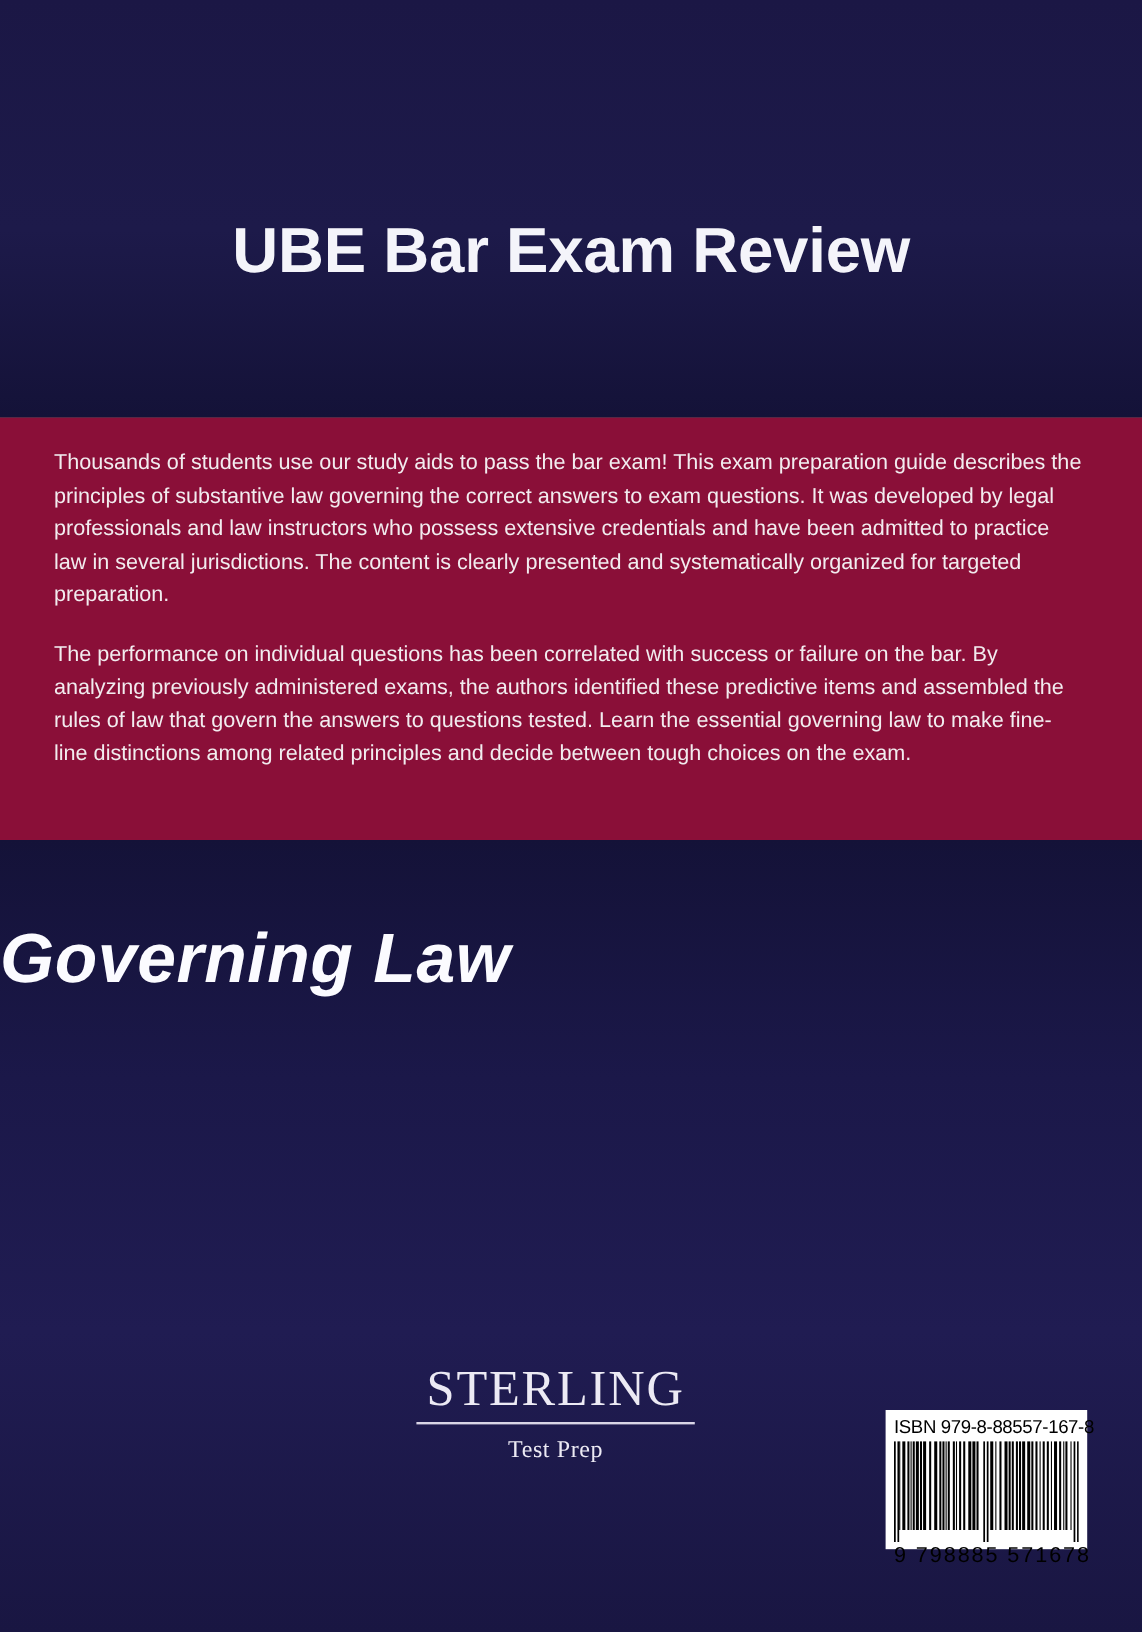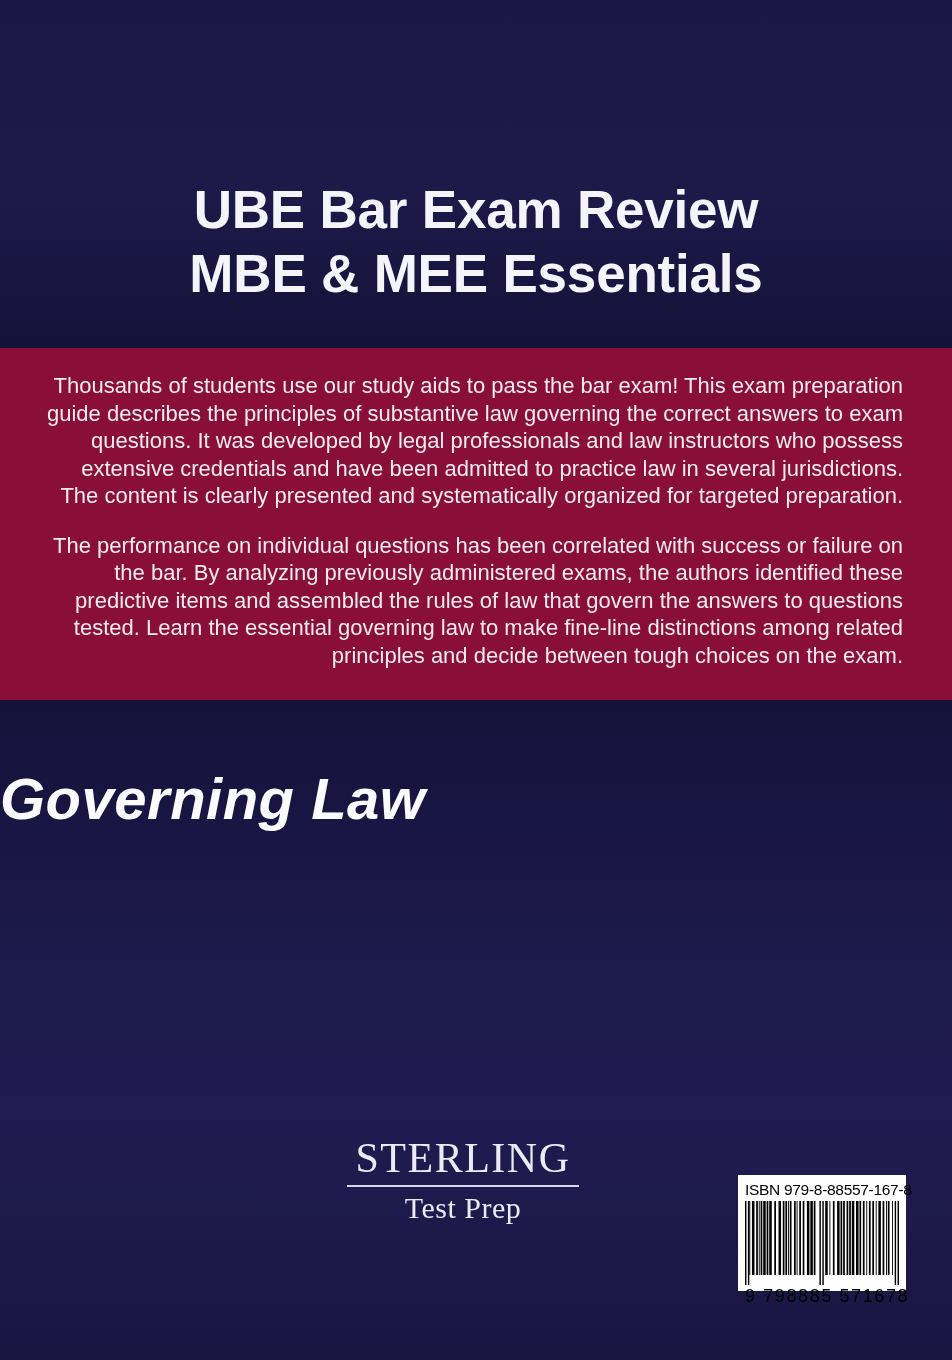--- a/index.html
+++ b/index.html
@@ -62,23 +62,23 @@
   
   .desc {
     position: absolute;
     left: 45px;
     top: 372px;
     width: 858px;
   }
   .desc p {
     margin: 0 0 22px 0;
     color: #f2ecef;
-    font-size: 22px;
+    font-size: 18px;
     line-height: 27.5px;
-    text-align: right;
+    text-align: left;
   }
   .desc p:last-child { margin-bottom: 0; }
 
   
   .subject {
     position: absolute;
     left: 0;
     top: 764px;
     width: 952px;
     color: #fbfbff;
@@ -107,21 +107,21 @@
   }
   .logo-rule {
     display: block;
     width: 232px;
     height: 2px;
     margin: 4px auto 2px auto;
     background: #d9d5e6;
   }
   .logo-tag {
     display: block;
-    font-size: 30px;
+    font-size: 20px;
     line-height: 38px;
     letter-spacing: 0.5px;
   }
 
   
   .barcode-box {
     position: absolute;
     left: 738px;
     top: 1175px;
     width: 168px;
@@ -159,21 +159,20 @@
 <body>
 
 <div class="cover">
 
   <div class="bg-top"></div>
   <div class="band-maroon"></div>
   <div class="bg-bottom"></div>
 
   <div class="title-block">
     <span class="title-line">UBE Bar Exam Review</span>
-    <span class="title-line">MBE &amp; MEE Essentials</span>
   </div>
 
   <div class="desc">
     <p>Thousands of students use our study aids to pass the bar exam! This exam preparation guide describes the principles of substantive law governing the correct answers to exam questions. It was developed by legal professionals and law instructors who possess extensive credentials and have been admitted to practice law in several jurisdictions. The content is clearly presented and systematically organized for targeted preparation.</p>
     <p>The performance on individual questions has been correlated with success or failure on the bar. By analyzing previously administered exams, the authors identified these predictive items and assembled the rules of law that govern the answers to questions tested. Learn the essential governing law to make fine-line distinctions among related principles and decide between tough choices on the exam.</p>
   </div>
 
   <div class="subject">Governing Law</div>
 
   <div class="logo">

